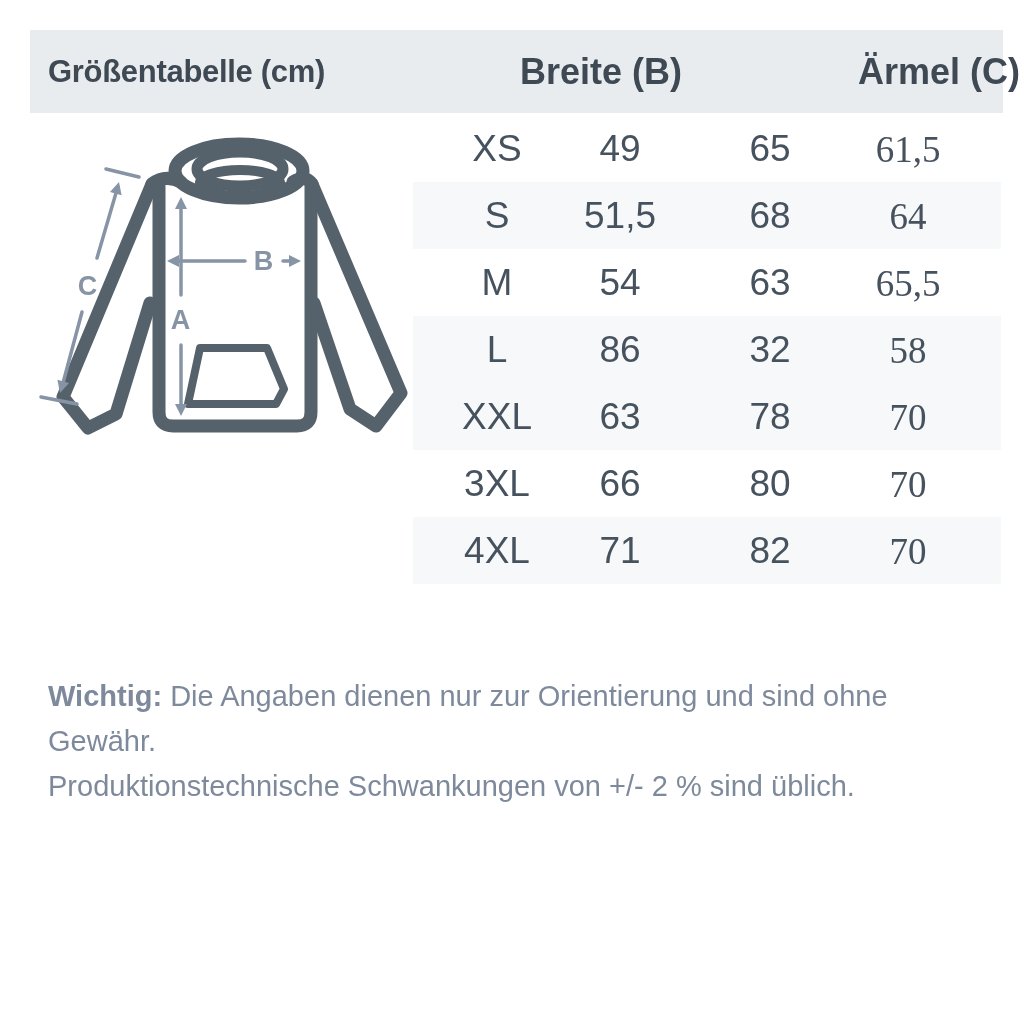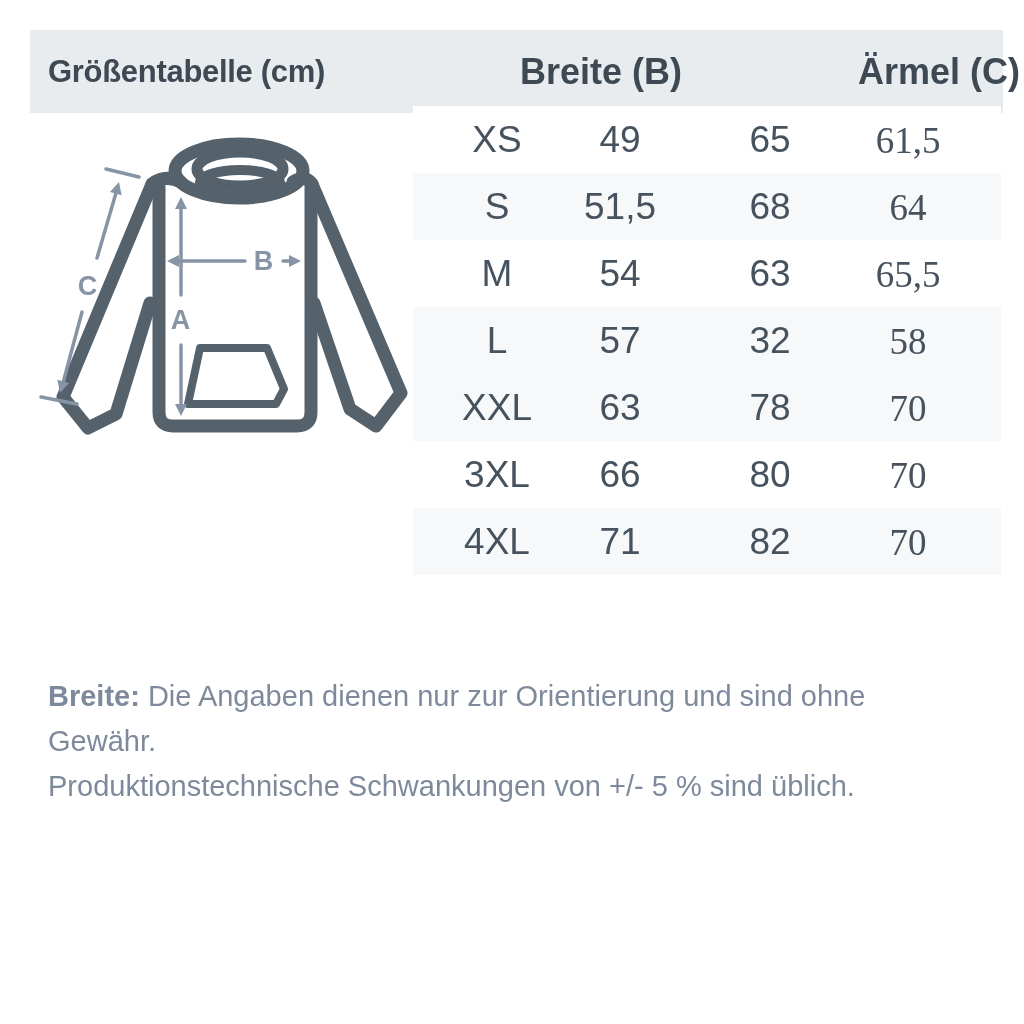--- a/index.html
+++ b/index.html
@@ -18,21 +18,21 @@
     font-size:31px;font-weight:700;color:#3e4954;letter-spacing:-0.3px;white-space:nowrap;
   }
   .header-col{
     position:absolute;top:50%;transform:translate(-50%,-50%);
     font-size:36px;font-weight:700;color:#3e4954;white-space:nowrap;
   }
   .hcol-0{left:571px;}
   .hcol-1{left:729px;}
   .hcol-2{left:869px;margin-left:40px;}
   
-  .size-table{position:absolute;left:413px;top:106px;width:588px;}
+  .size-table{position:absolute;left:413px;top:115px;width:588px;}
   .t-row{position:relative;height:67px;background:#ffffff;}
   .t-row.striped{background:#f6f8f9;}
   .t-cell{
     position:absolute;top:50%;transform:translate(-50%,-50%);
     font-size:37px;color:#46525e;white-space:nowrap;
   }
   .c0{left:84px;}
   .c1{left:207px;}
   .c2{left:357px;text-align:right;}
   .c3{left:495px;font-family:Liberation Serif, serif;}
@@ -121,21 +121,21 @@
       <span class="t-cell c3">64</span>
     </div>
     <div class="t-row">
       <span class="t-cell c0">M</span>
       <span class="t-cell c1">54</span>
       <span class="t-cell c2">63</span>
       <span class="t-cell c3">65,5</span>
     </div>
     <div class="t-row striped">
       <span class="t-cell c0">L</span>
-      <span class="t-cell c1">57</span>
+      <span class="t-cell c1">86</span>
       <span class="t-cell c2">32</span>
       <span class="t-cell c3">58</span>
     </div>
     <div class="t-row striped">
       <span class="t-cell c0">XXL</span>
       <span class="t-cell c1">63</span>
       <span class="t-cell c2">78</span>
       <span class="t-cell c3">70</span>
     </div>
     <div class="t-row">
@@ -146,17 +146,17 @@
     </div>
     <div class="t-row striped">
       <span class="t-cell c0">4XL</span>
       <span class="t-cell c1">71</span>
       <span class="t-cell c2">82</span>
       <span class="t-cell c3">70</span>
     </div>
   </div>
 
   <div class="note">
-    <div><span class="note-lead">Breite:</span> <span>Die Angaben dienen nur zur Orientierung und sind ohne Gewähr.</span></div>
-    <div>Produktionstechnische Schwankungen von +/- 5 % sind üblich.</div>
+    <div><span class="note-lead">Wichtig:</span> <span>Die Angaben dienen nur zur Orientierung und sind ohne Gewähr.</span></div>
+    <div>Produktionstechnische Schwankungen von +/- 2 % sind üblich.</div>
   </div>
 
 </div>
 
 </body></html>

